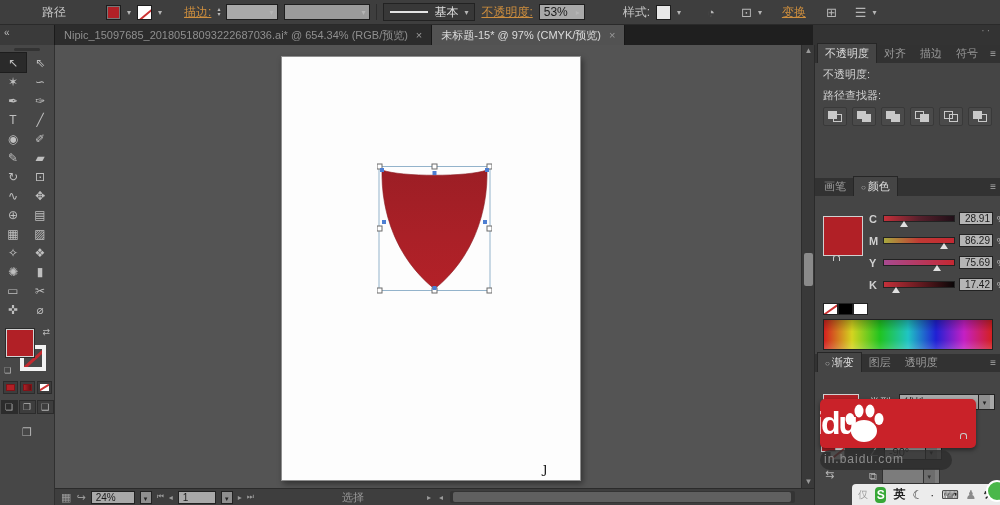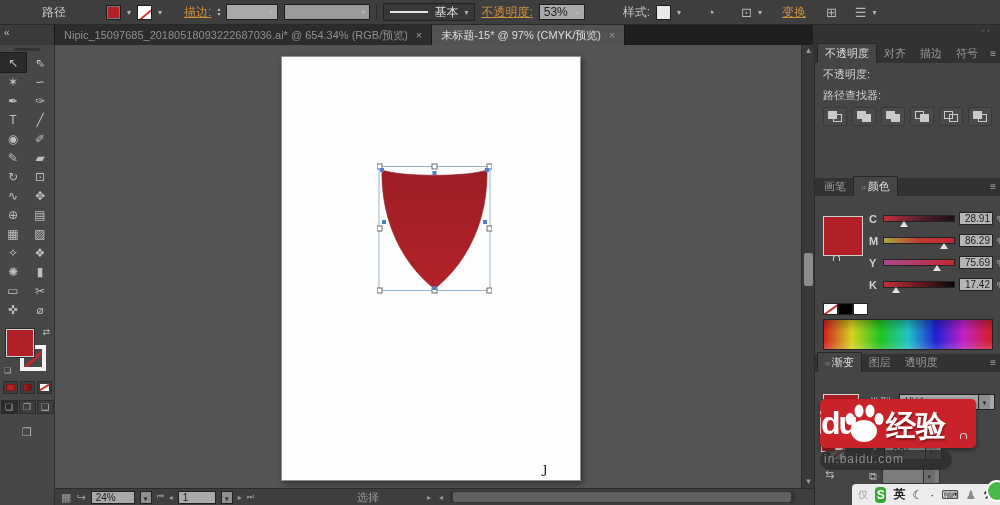--- a/index.html
+++ b/index.html
@@ -66,21 +66,21 @@
   #vscroll .arrow { width:13px; height:12px; color:#999; font-size:8px; text-align:center; line-height:12px; }
   #vscroll .thumb { position:absolute; left:2px; top:208px; width:9px; height:33px; background:#8a8a8a; border-radius:2px; }
   #vscroll .arrow.bottom { position:absolute; bottom:0; }
 
   
   #status-bar { position:absolute; left:55px; top:488px; width:759px; height:17px; background:#3e3e3e; border-top:1px solid #2b2b2b; display:flex; align-items:center; gap:5px; padding:0 6px; font-size:10px; }
   .sb-icon { color:#9a9a9a; font-size:11px; }
   .sb-field { background:#a9a9a9; color:#1c1c1c; border:1px solid #222; height:13px; display:inline-flex; align-items:center; padding:0 4px; font-size:10px; }
   .sb-dd { background:#8f8f8f; width:12px; height:13px; border:1px solid #222; color:#222; font-size:7px; text-align:center; line-height:13px; }
   .sb-arrow { color:#9a9a9a; font-size:8px; }
-  #sb-status { position:absolute; left:302px; color:#9a9a9a; font-size:11px; }
+  #sb-status { position:absolute; left:287px; color:#9a9a9a; font-size:11px; }
   #hscroll { position:absolute; left:395px; top:2px; width:345px; height:12px; background:#343434; border-radius:2px; }
   #hscroll .thumb { position:absolute; left:3px; top:1px; width:338px; height:10px; background:#606060; border-radius:2px; }
   #hs-left { position:absolute; left:372px; } #hs-right { position:absolute; left:384px; }
 
   
   #dock { position:absolute; left:814px; top:45px; width:186px; height:460px; background:#454545; border-left:1px solid #2a2a2a; }
   .panel-tabs { height:18px; background:#323232; display:flex; align-items:flex-end; gap:0; padding-left:2px; position:relative; }
   .ptab { padding:2px 7px; font-size:11px; color:#9a9a9a; }
   .ptab.active { background:#454545; color:#dcdcdc; border:1px solid #262626; border-bottom:none; }
   .ptab-menu { position:absolute; right:4px; top:3px; color:#aaa; font-size:10px; }
@@ -481,21 +481,20 @@
 
   <div id="watermark-bar">
     <span id="wm-prefix">idu</span>
     <svg class="paw" viewBox="0 0 44 42">
       <ellipse cx="22" cy="28" rx="13" ry="11" fill="#fff"></ellipse>
       <ellipse cx="8" cy="16" rx="4.5" ry="6" fill="#fff"></ellipse>
       <ellipse cx="17" cy="8" rx="4.5" ry="6.5" fill="#fff"></ellipse>
       <ellipse cx="28" cy="8" rx="4.5" ry="6.5" fill="#fff"></ellipse>
       <ellipse cx="37" cy="16" rx="4.5" ry="6" fill="#fff"></ellipse>
     </svg>
-    <span id="wm-text">经验</span>
   </div>
   <div id="wm-url-pill"></div>
   <span id="wm-url">in.baidu.com</span>
   <span id="wm-lock"><span class="lock" style="background:#2e2e2e;"></span></span>
 
   <div id="ime-bar">
     <span id="ime-pre">仅</span>
     <span id="ime-logo">S</span>
     <span class="ime-ico" style="font-weight:bold">英</span>
     <span class="ime-ico">☾</span>

